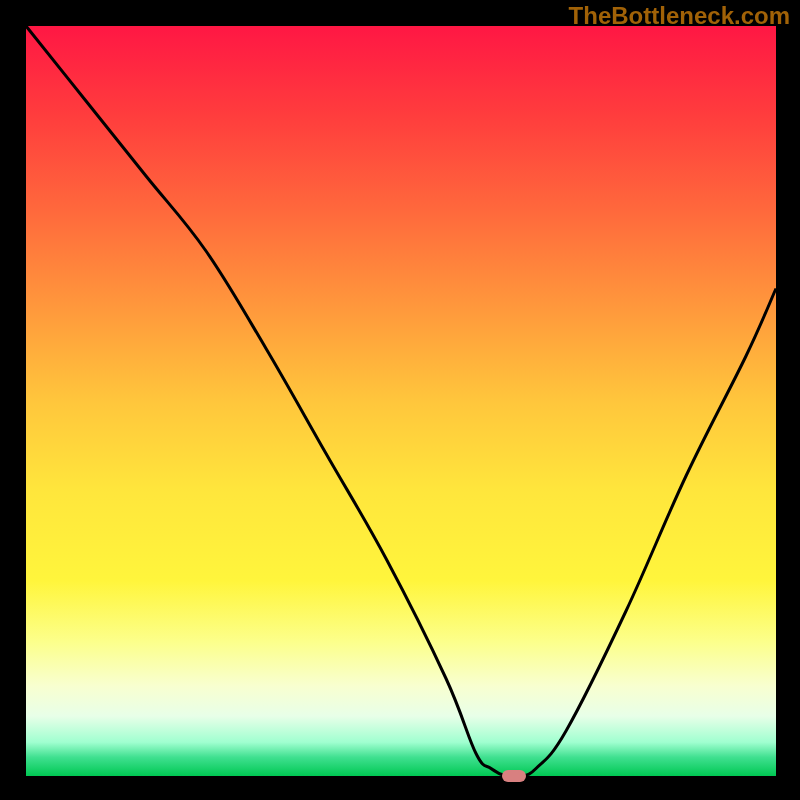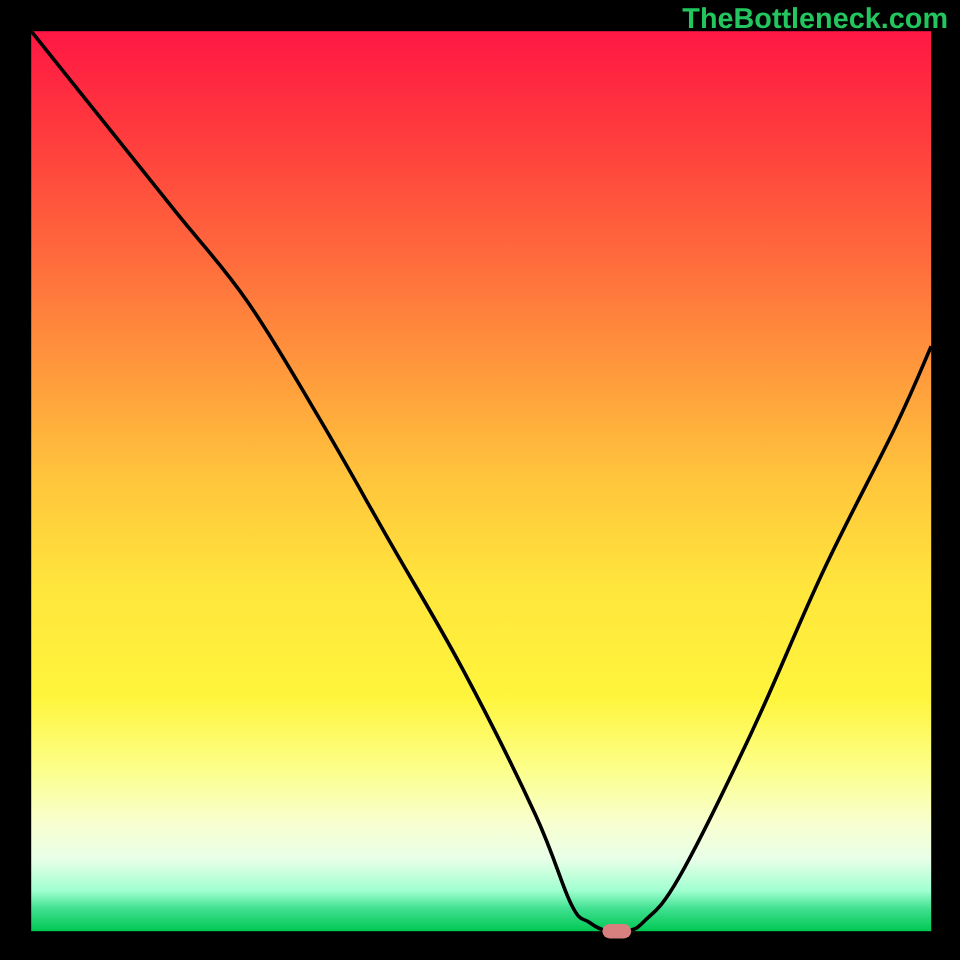--- a/index.html
+++ b/index.html
@@ -10,21 +10,21 @@
     height: 800px;
     background: #000;
   }
   .watermark {
     position: absolute;
     top: 2px;
     right: 10px;
     font-family: Arial, sans-serif;
     font-size: 24px;
     font-weight: bold;
-    color: #22c55e;
+    color: #a16207;
     z-index: 10;
   }
   .plot-area {
     position: absolute;
     left: 26px;
     top: 26px;
     width: 750px;
     height: 750px;
   }
   .minimum-marker {

